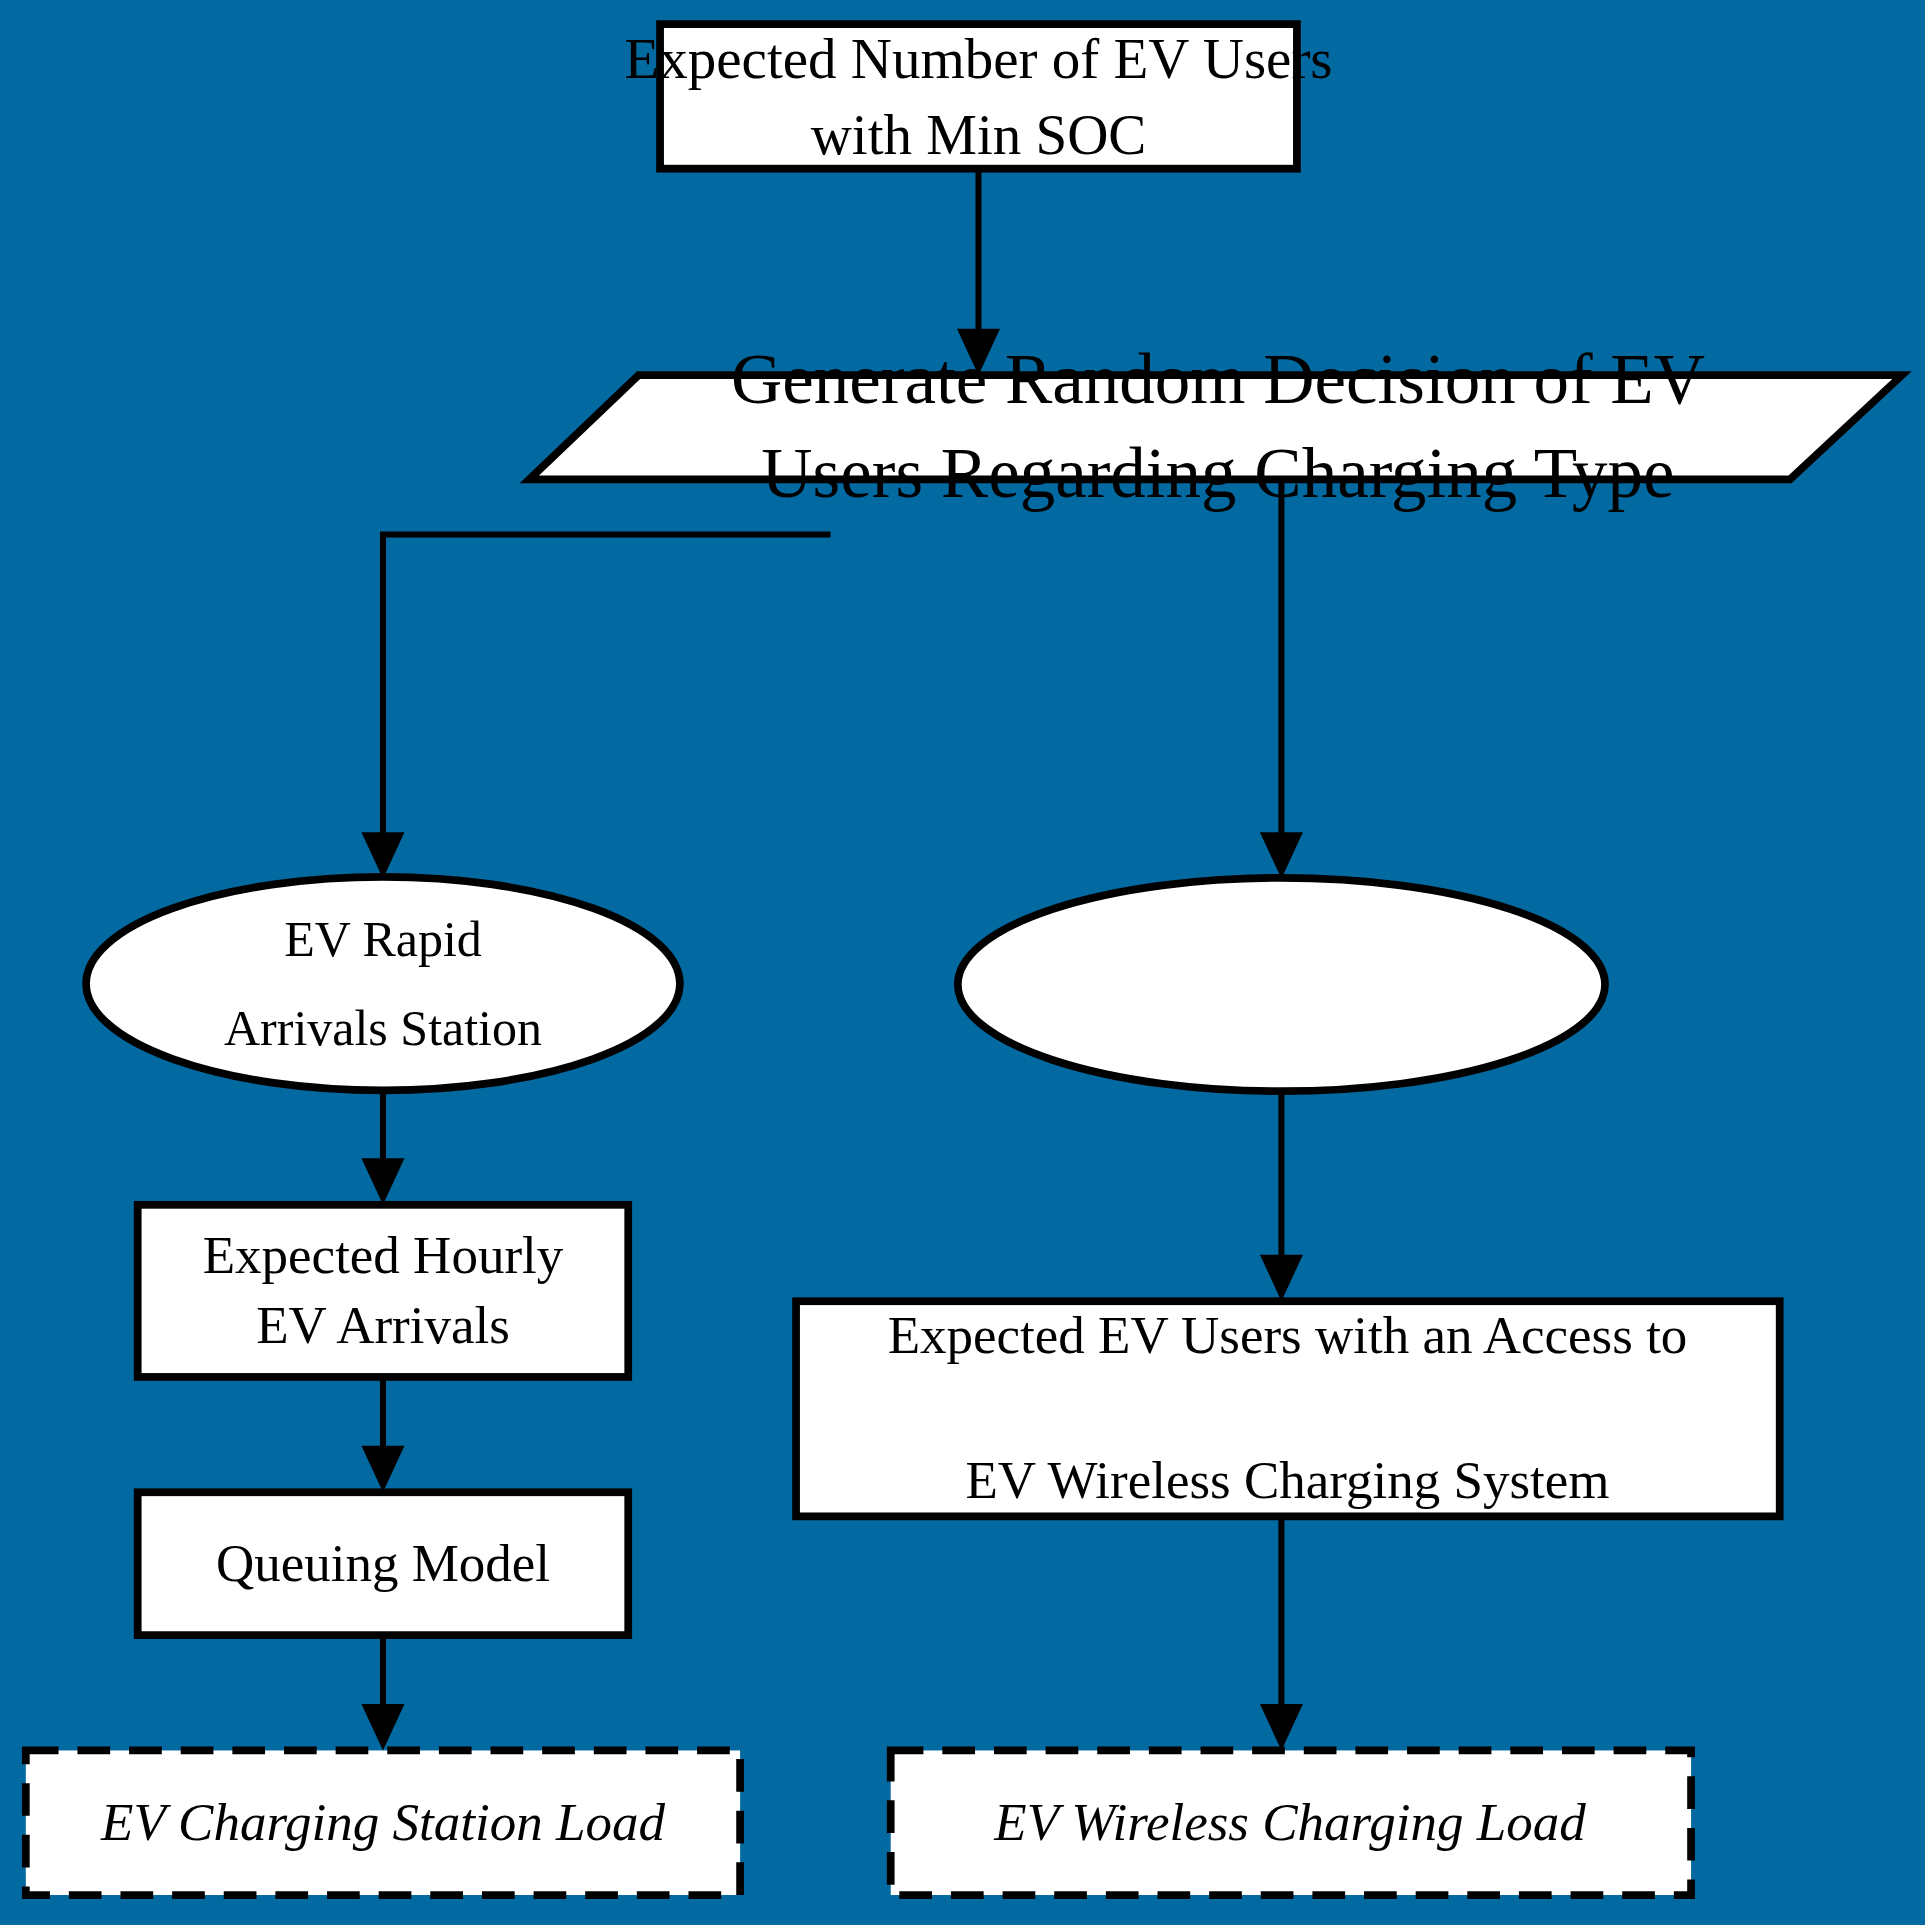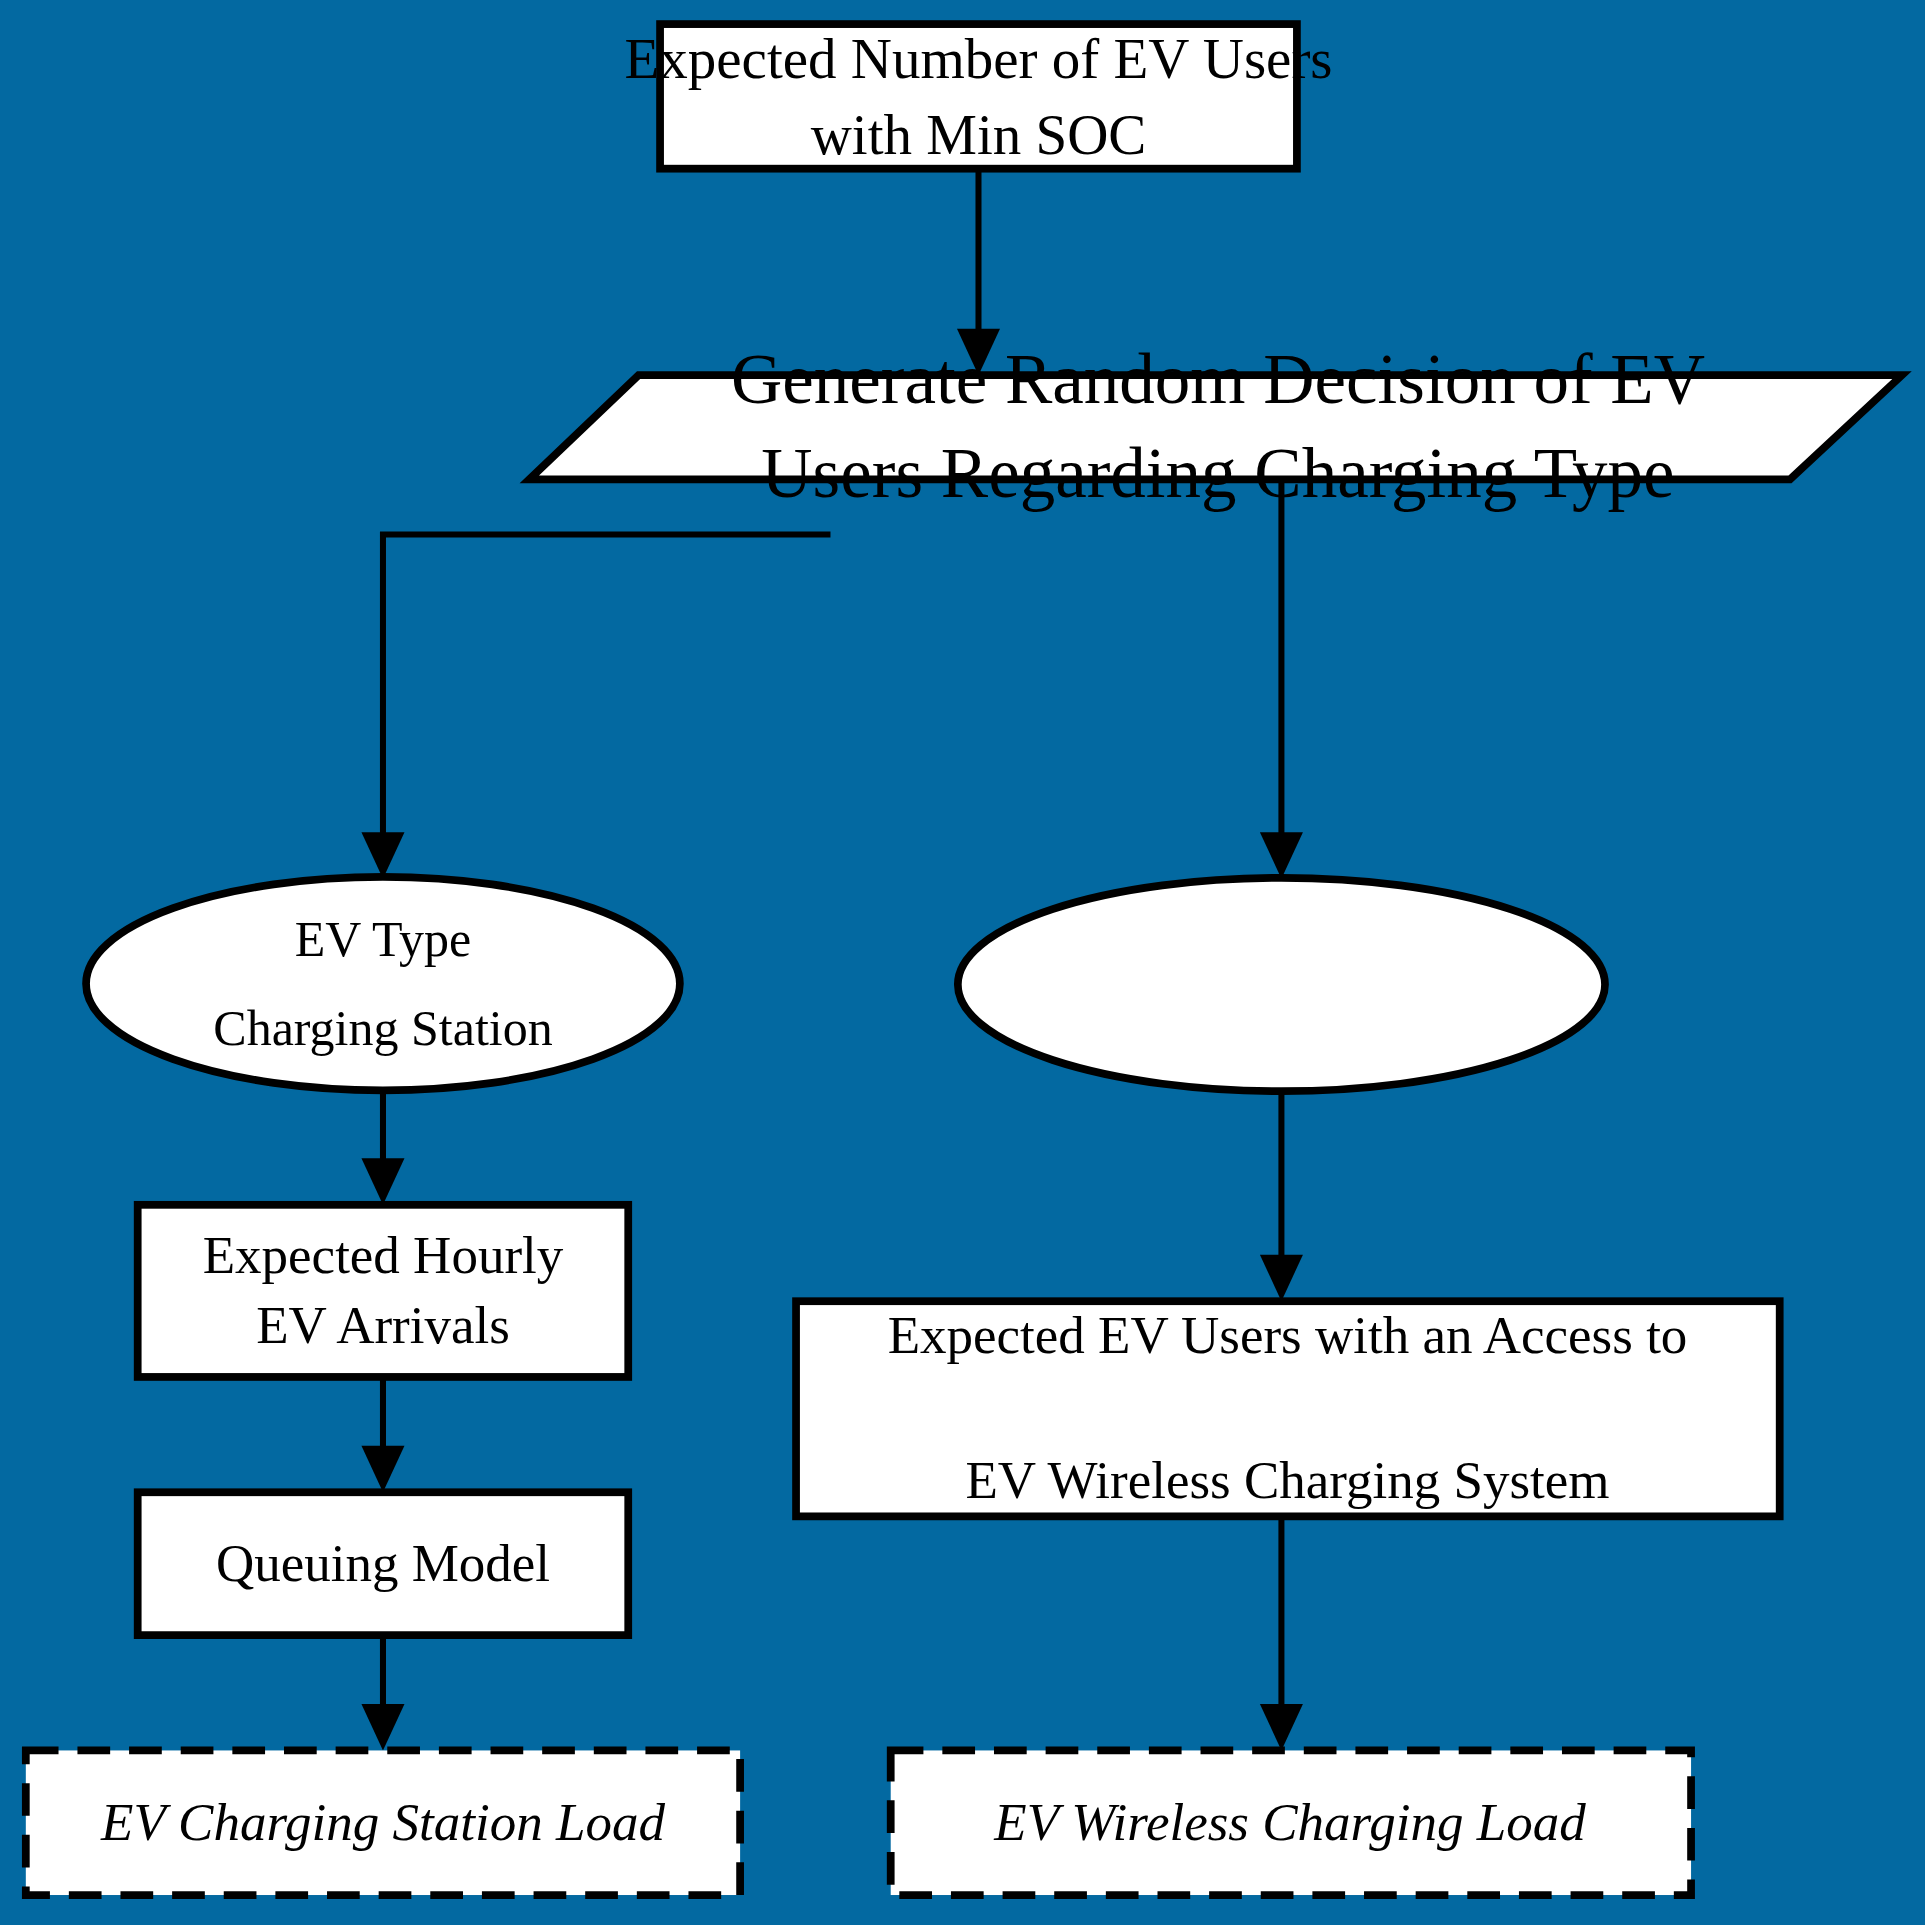--- a/index.html
+++ b/index.html
@@ -135,22 +135,22 @@
     <span class="ln">Expected Number of EV Users</span>
     <span class="ln">with Min SOC</span>
   </div>
 
   <div class="node-label fs-para" style="left:594px; top:375px; width:1248px; height:104px;">
     <span class="ln">Generate Random Decision of EV</span>
     <span class="ln">Users Regarding Charging Type</span>
   </div>
 
   <div class="node-label fs-ell" style="left:86px; top:877px; width:594px; height:213px;">
-    <span class="ln">EV Type</span>
-    <span class="ln" style="margin-top:22.4px;">Charging Station</span>
+    <span class="ln">EV Rapid</span>
+    <span class="ln" style="margin-top:22.4px;">Arrivals Station</span>
   </div>
 
 
   <div class="node-label fs-box" style="left:138px; top:1205px; width:490px; height:172px;">
     <span class="ln">Expected Hourly</span>
     <span class="ln">EV Arrivals</span>
   </div>
 
   <div class="node-label fs-box" style="left:138px; top:1492px; width:490px; height:143px;">
     <span class="ln">Queuing Model</span>

